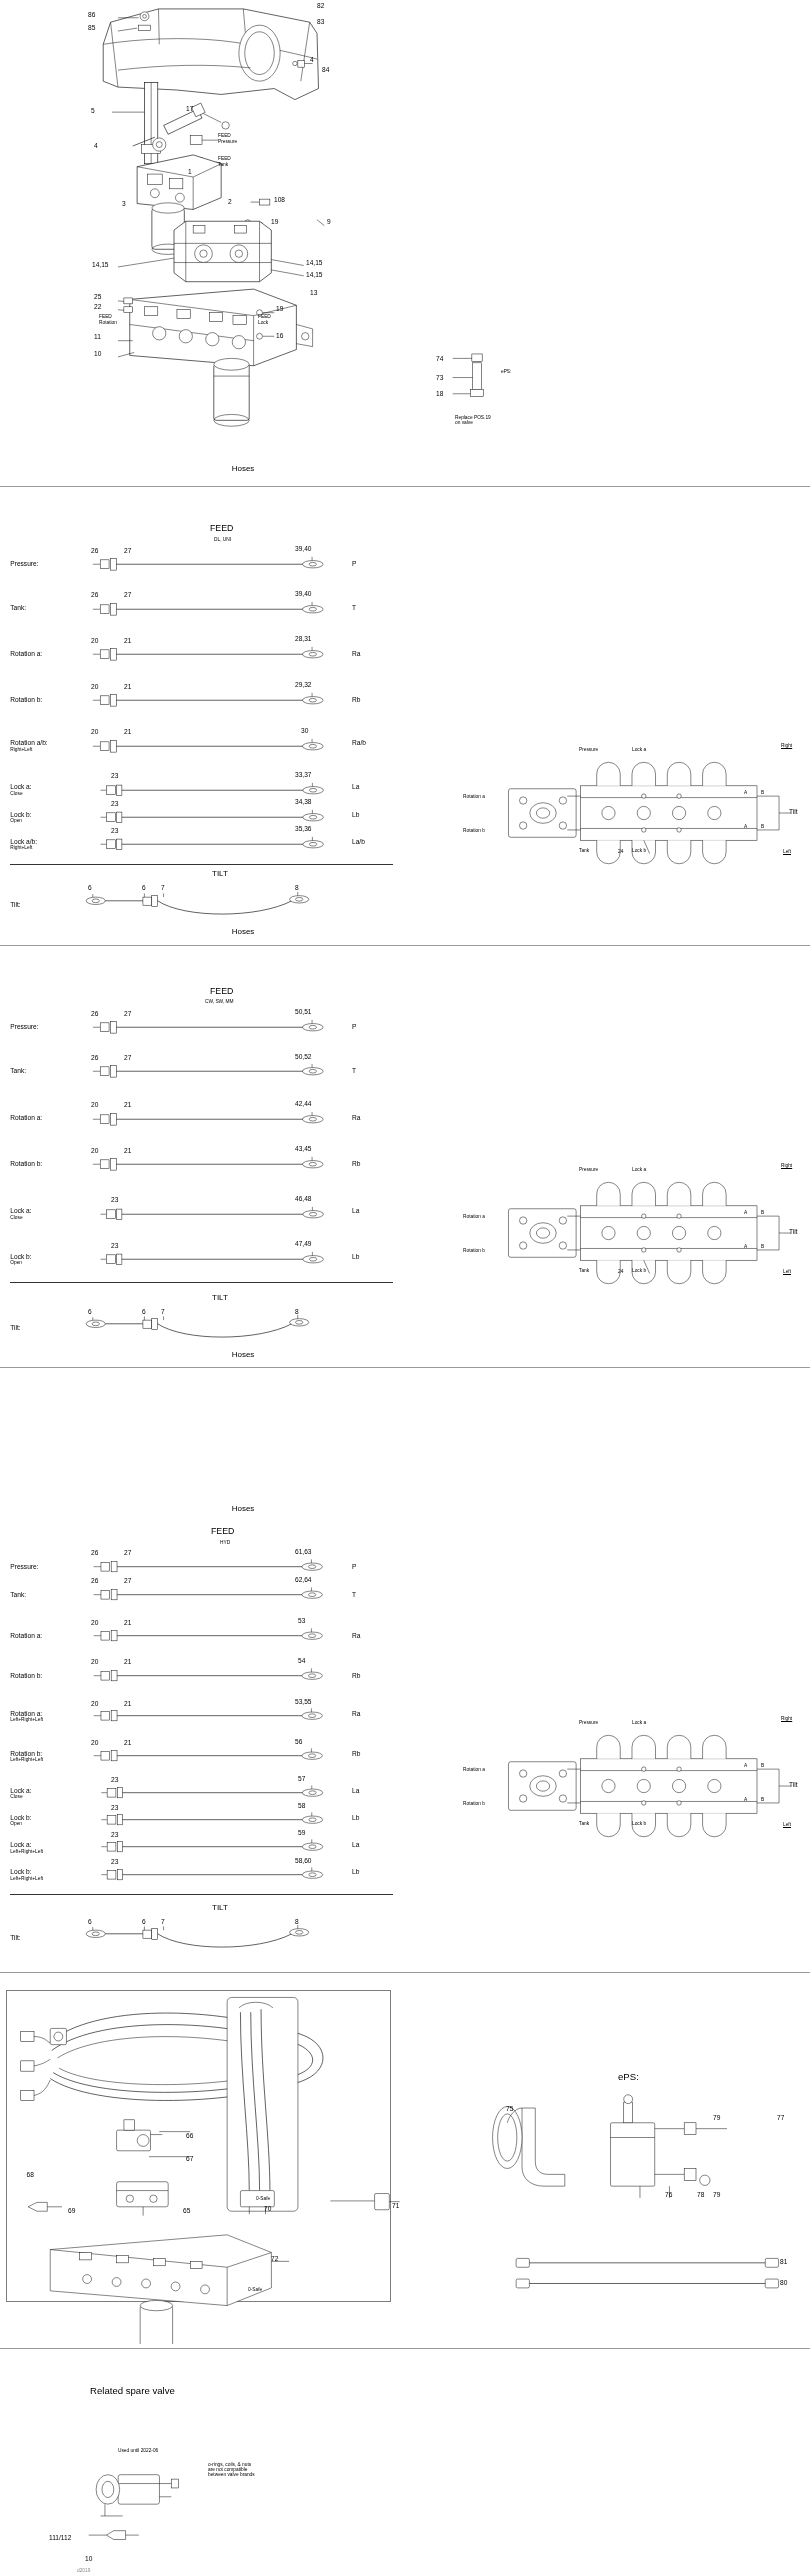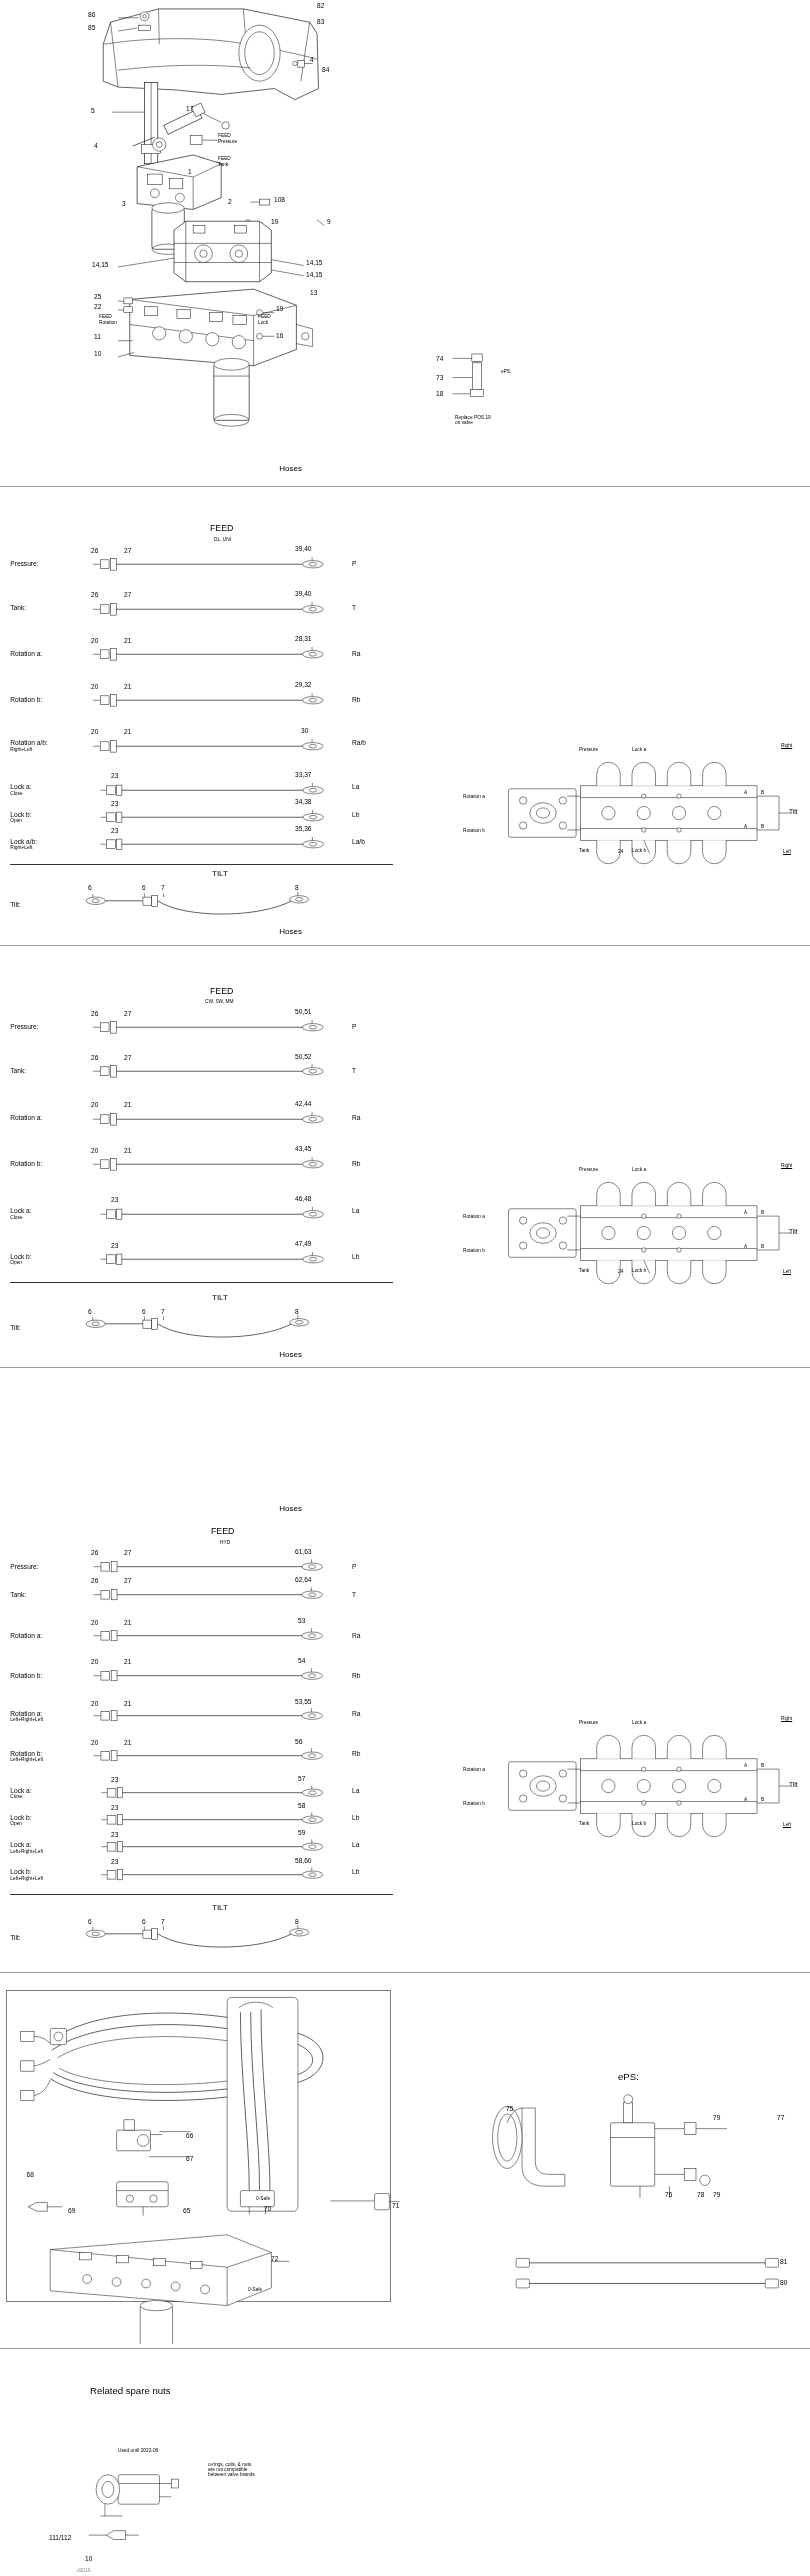--- a/index.html
+++ b/index.html
@@ -30,21 +30,21 @@
   .valve{position:absolute;}
 
   
   .draw{position:absolute;}
   svg{display:block;}
   .st{fill:none;stroke:#111;stroke-width:0.9;}
   .st2{fill:none;stroke:#111;stroke-width:0.7;}
   .stf{fill:#fff;stroke:#111;stroke-width:0.9;}
   .stf2{fill:#fff;stroke:#111;stroke-width:0.7;}
 
-  .title-c{position:absolute;text-align:right;font-size:8px;}
+  .title-c{position:absolute;text-align:center;font-size:8px;}
 </style>
 </head>
 <body>
 
 <div class="page">
 
   <div class="draw" style="left:0;top:0;width:811px;height:472px;">
     <svg width="811" height="472" viewBox="0 0 1100 640">
 
       <path class="st" d="M140,60 L150,30 L215,12 L330,12 L420,30 L430,45 L432,120 L400,135 L372,120 L300,128 L240,122 L200,120 L160,118 L140,110 Z"></path>
@@ -931,21 +931,21 @@
   <div class="num" style="left:777px;top:2114px;">77</div>
   <div class="num" style="left:780px;top:2258px;">81</div>
   <div class="num" style="left:780px;top:2279px;">80</div>
 
   <div class="lbl xs" style="left:256px;top:2196px;">0-Safe</div>
   <div class="lbl xs" style="left:248px;top:2287px;">0-Safe</div>
   <div class="lbl big" style="left:618px;top:2073px;font-size:9.6px;">ePS:</div>
 
   <div class="sep" style="top:2348px;"></div>
 
-  <div class="lbl" style="left:90px;top:2387px;font-size:9.6px;">Related spare nuts</div>
+  <div class="lbl" style="left:90px;top:2387px;font-size:9.6px;">Related spare valve</div>
   <div class="lbl xs" style="left:118px;top:2448px;">Used until 2022-06</div>
   <div class="lbl xs" style="left:208px;top:2462px;white-space:pre;">o-rings, coils, &amp; nuts
 are not compatible
 between valve brands</div>
 
   <svg class="abs" style="left:74px;top:2454px;" width="221" height="118" viewBox="0 0 300 160">
 
     <rect class="stf2" x="60" y="28" width="56" height="40" rx="3"></rect>
     <path class="st2" d="M60,40 h56"></path>
     <ellipse class="stf2" cx="46" cy="48" rx="16" ry="20"></ellipse>

